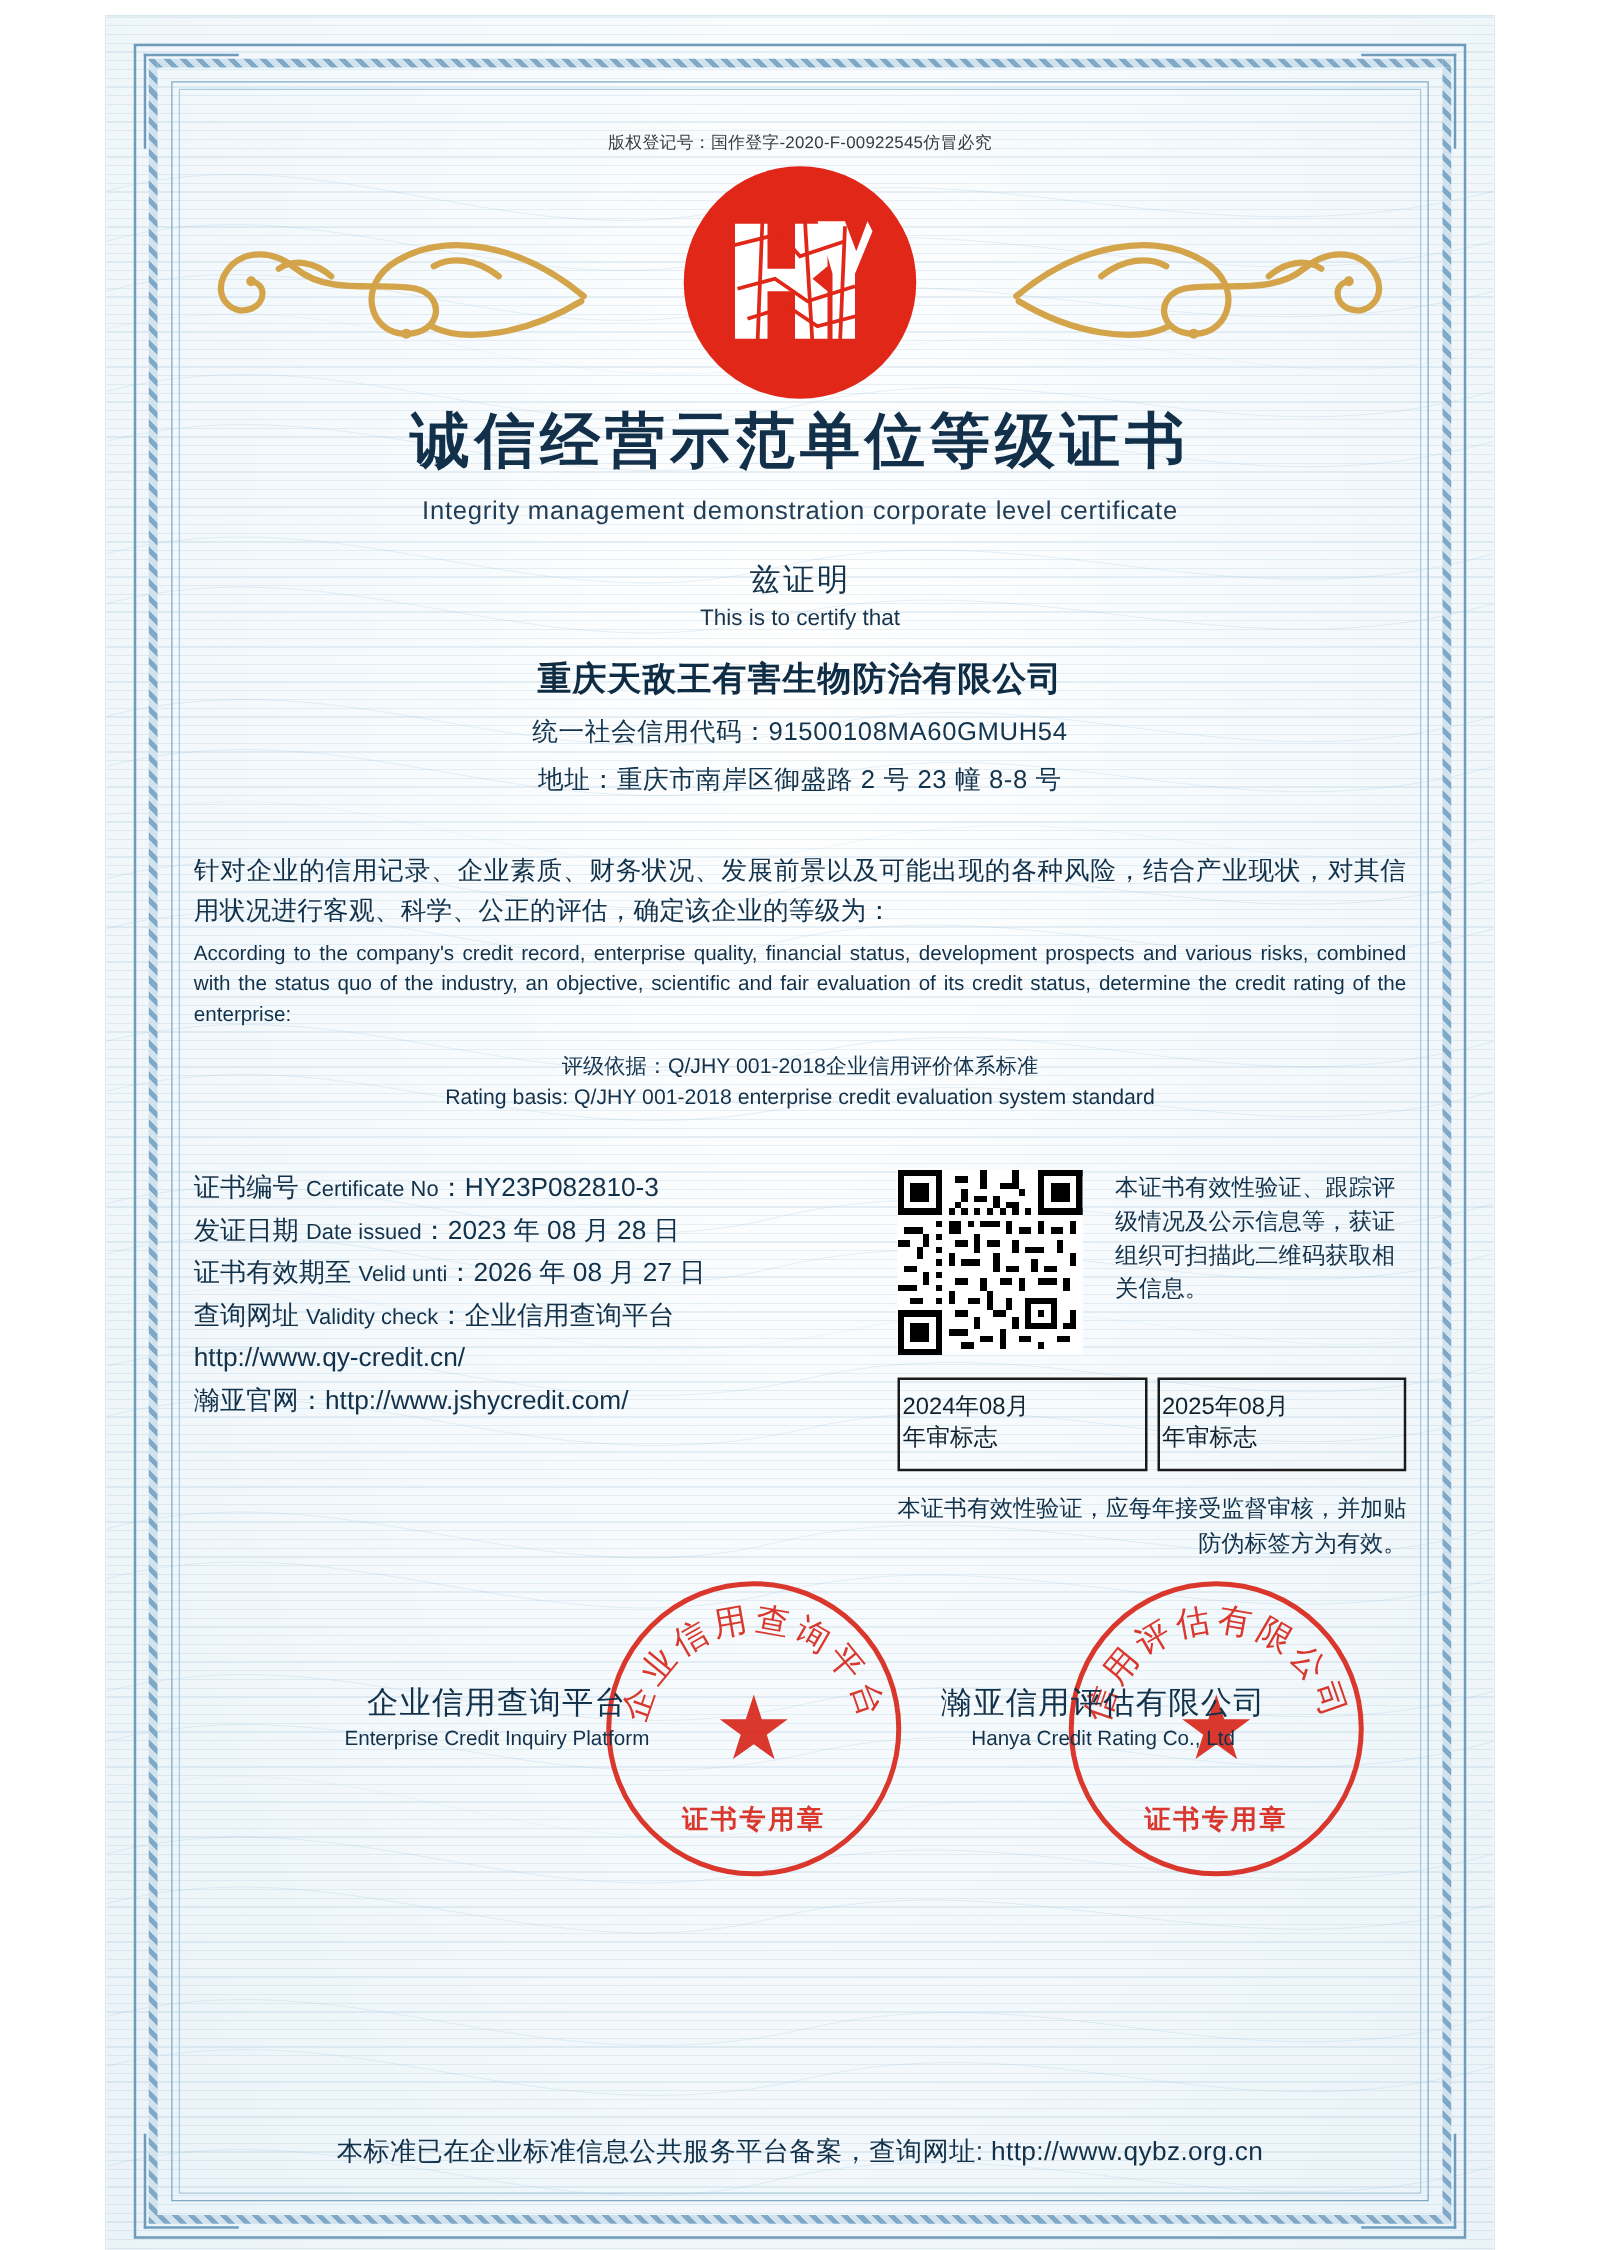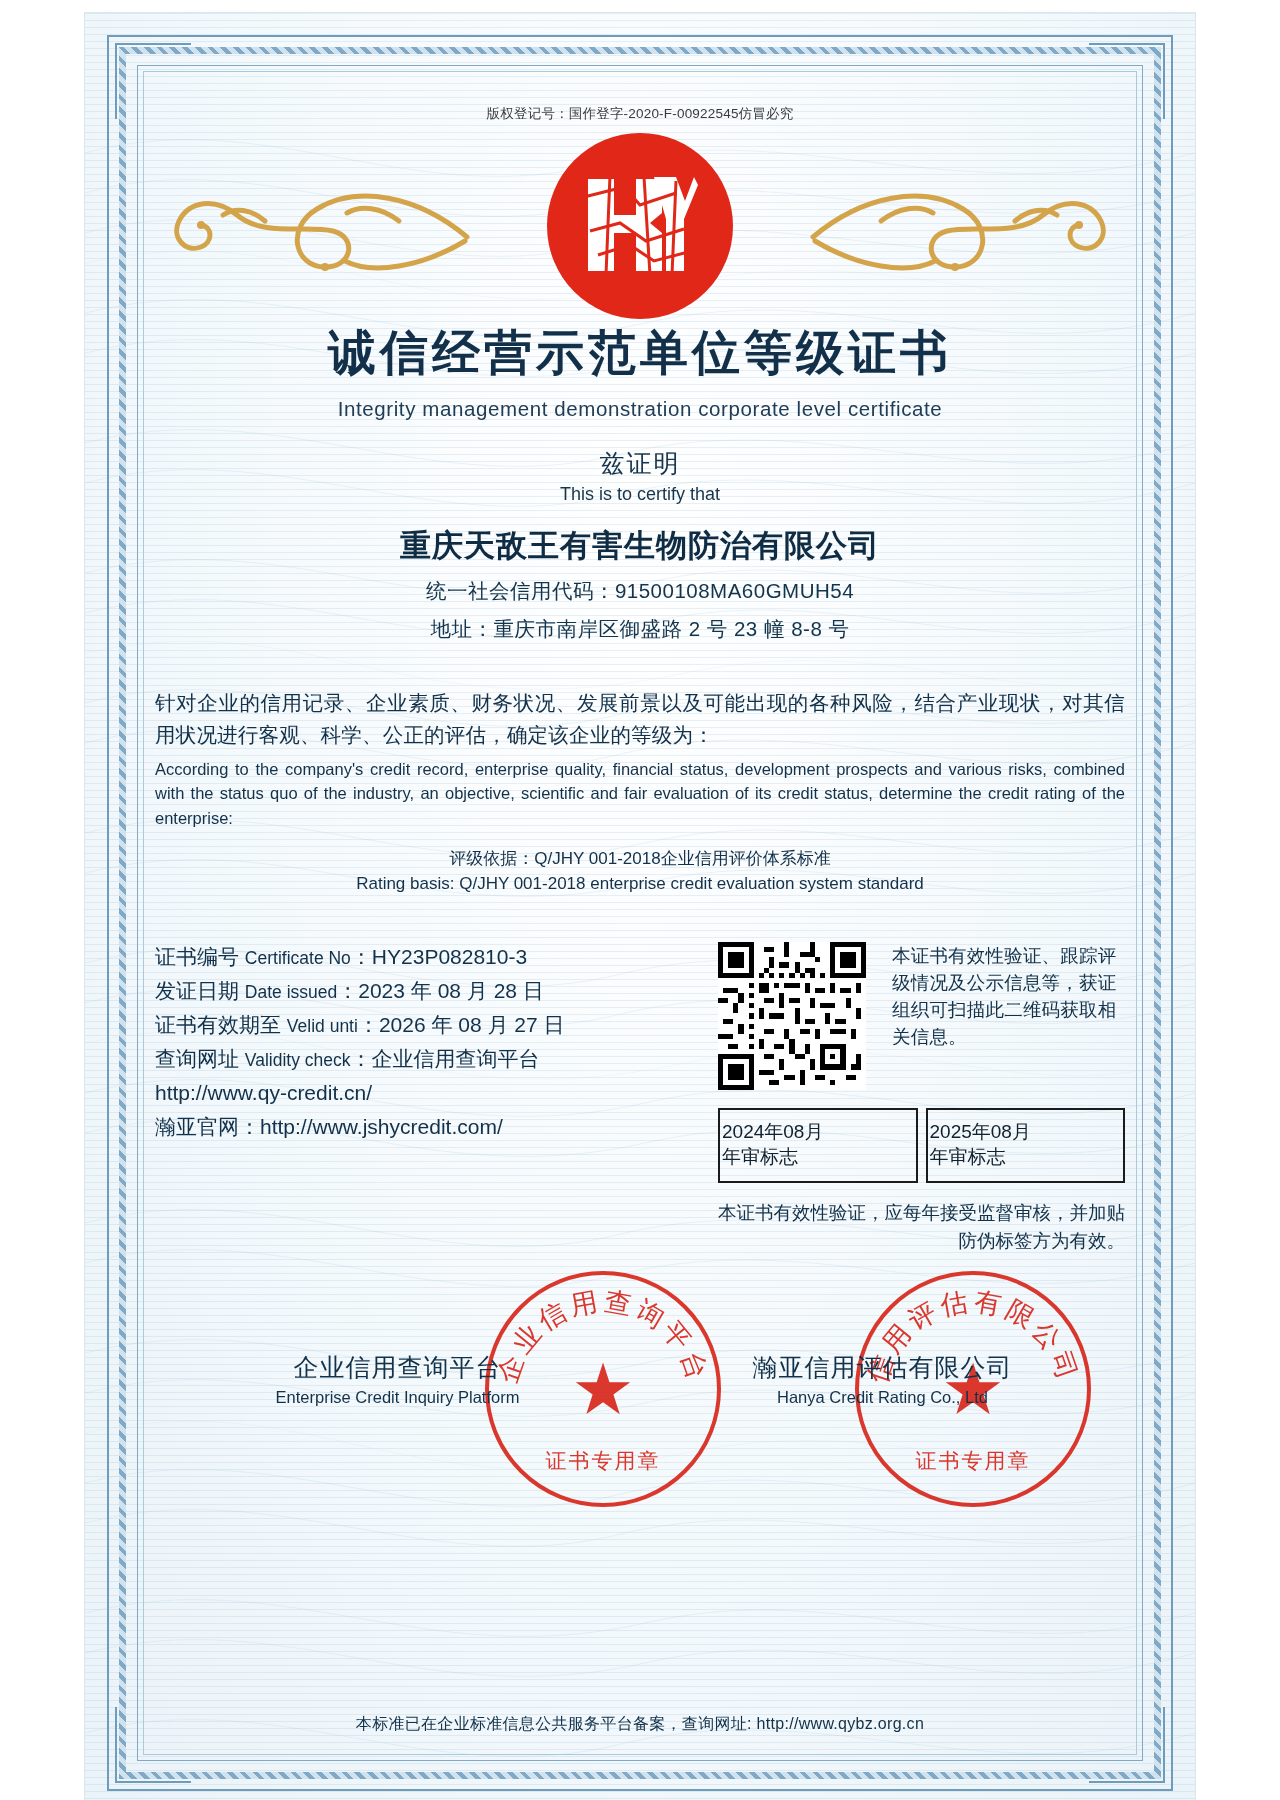--- a/index.html
+++ b/index.html
@@ -144,21 +144,21 @@
   }
   .certify-en {
     text-align: center;
     font-size: 18px;
     color: #16344c;
     margin-top: 4px;
   }
 
   .company {
     text-align: center;
-    font-size: 31px;
+    font-size: 27px;
     font-weight: 700;
     color: #0f2c45;
     margin-top: 20px;
     letter-spacing: 1px;
     font-family: Liberation Serif, serif;
   }
   .sub-line {
     text-align: center;
     font-size: 20.5px;
     color: #13344d;
@@ -289,21 +289,21 @@
   .seal .arc {
     position: absolute;
     left: 0; top: 0; width: 100%; height: 100%;
   }
   .seal .seal-sub {
     position: absolute;
     left: 0; right: 0;
     bottom: 28px;
     text-align: center;
     font-size: 21px;
-    font-weight: 400;
+    font-weight: 700;
     color: #d8271c;
     letter-spacing: 2px;
   }
   .org-names {
     position: absolute;
     left: 0; right: 0;
     top: 86px;
     display: flex;
   }
   .org {
@@ -318,21 +318,21 @@
   .org .en {
     font-size: 16.5px;
     margin-top: 4px;
   }
 
   .footer-note {
     position: absolute;
     left: 0; right: 0;
     bottom: 14px;
     text-align: center;
-    font-size: 16px;
+    font-size: 21px;
     color: #12314a;
     letter-spacing: .3px;
   }
 </style>
 </head>
 <body>
 
 <div class="cert">
 
   <svg class="waves" viewBox="0 0 1110 1800" preserveAspectRatio="none">

